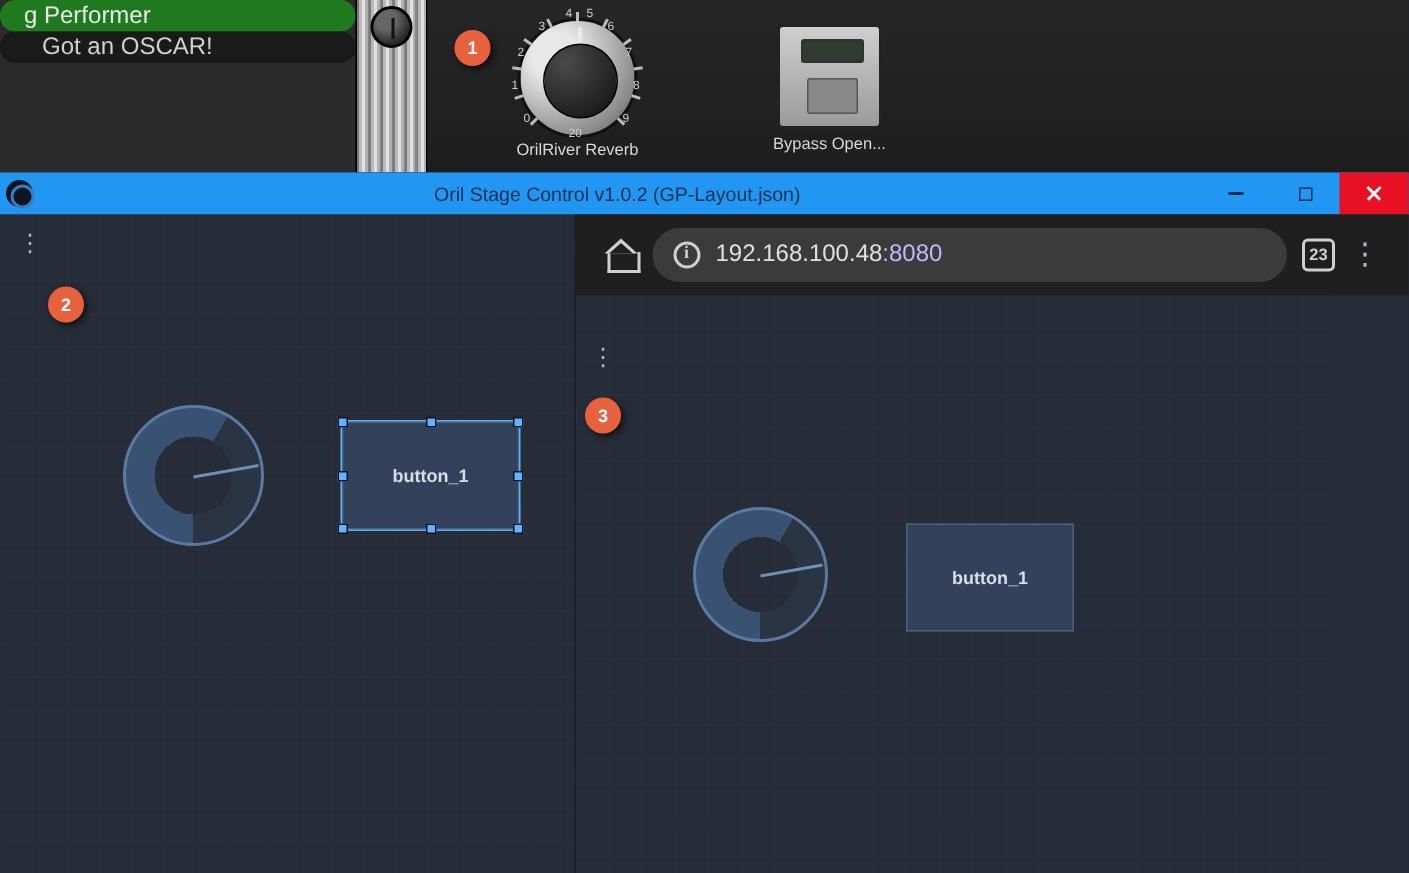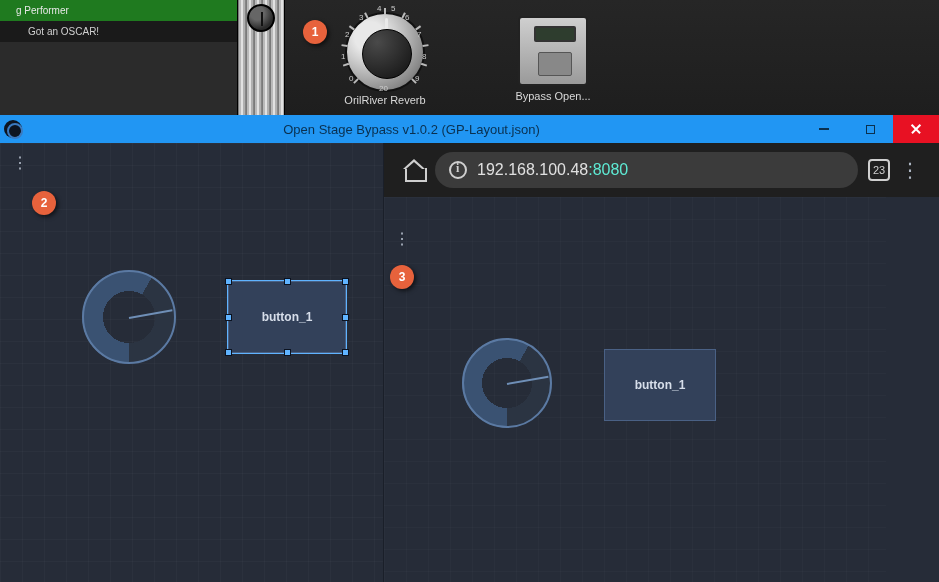--- a/index.html
+++ b/index.html
@@ -9,21 +9,21 @@
   .top-host {
     position: absolute; left: 0; top: 0; width: 939px; height: 115px;
     background: #1a1a1a;
   }
   .left-rack {
     position: absolute; left: 0; top: 0; width: 237px; height: 115px;
     background: #2b2b2b;
   }
   .rack-row {
     height: 21px; display: flex; align-items: center; padding-left: 16px;
-    color: #e8e8e8; font-size: 10px;
+    color: #e8e8e8; font-size: 16px; border-radius: 10px;
   }
   .rack-row.active { background: #1f7a1f; }
   .rack-row.sub { background: #1a1a1a; padding-left: 28px; color: #d0d0d0; }
   .metal-divider {
     position: absolute; left: 237px; top: 0; width: 48px; height: 115px;
     background: repeating-linear-gradient(90deg,#7a7a7a 0 1px,#b9b9b9 1px 3px,#e1e1e1 3px 5px,#b0b0b0 5px 7px,#858585 7px 8px);
     border-left: 1px solid #000; border-right: 1px solid #000;
   }
   .screw {
     position: absolute; left: 247px; top: 4px; width: 28px; height: 28px;
@@ -158,22 +158,22 @@
   .home-ic { width:22px; height:20px; position:relative; }
   .home-ic::before { content:""; position:absolute; left:2px; top:8px; width:18px; height:12px; border:2.5px solid #cfcfcf; border-top:none; }
   .home-ic::after { content:""; position:absolute; left:0px; top:-1px; width:0; height:0; border-left:11px solid transparent; border-right:11px solid transparent; border-bottom:10px solid #cfcfcf; }
   .home-ic .roof-inner { position:absolute; left:3px; top:2px; width:0; height:0; border-left:8px solid transparent; border-right:8px solid transparent; border-bottom:7px solid #1f1f1f; z-index:1; }
   .url-bar {
     flex:1; height:36px; background:#3b3b3b; border-radius:18px; display:flex; align-items:center;
     padding:0 14px; color:#e0e0e0; font-size:16px;
   }
   .url-info { width:18px; height:18px; border:2px solid #cfcfcf; border-radius:50%; margin-right:10px; position:relative; }
   .url-info::after { content:"i"; position:absolute; left:5px; top:-2px; font-size:12px; font-family:Georgia,serif; color:#cfcfcf; font-weight:bold; }
-  .url-port { color:#5eead4;text-align:right; }
-  .tab-count { width:22px; height:22px; border:2px solid #cfcfcf; border-radius:4px; font-size:11px; display:flex; align-items:center; justify-content:center; font-weight:400; }
+  .url-port { color:#c4b5fd;text-align:right; }
+  .tab-count { width:22px; height:22px; border:2px solid #cfcfcf; border-radius:4px; font-size:11px; display:flex; align-items:center; justify-content:center; font-weight:700; }
 
   .mobile-canvas {
     position:absolute; left:0; top:54px; width:502px; height:385px;
     background-color:#262c38;
     background-image: linear-gradient(rgba(255,255,255,.02) 1px, transparent 1px),
                       linear-gradient(90deg, rgba(255,255,255,.02) 1px, transparent 1px);
     background-size: 22px 22px;
   }
   .mobile-menu { position:absolute; left:10px; top:38px; }
 
@@ -232,21 +232,21 @@
         <div class="bypass-slit"></div>
       </div>
       <div>Bypass Open...</div>
     </div>
   </div>
 </div>
 
 <div class="osc-window">
   <div class="osc-titlebar">
     <div class="osc-app-icon"></div>
-    <div class="osc-title">Open Stage Bypass v1.0.2 (GP-Layout.json)</div>
+    <div class="osc-title">Oril Stage Control v1.0.2 (GP-Layout.json)</div>
     <div class="win-btn">
         <div class="line"></div>
       </div>
     <div class="win-btn">
         <div class="sq"></div>
       </div>
     <div class="win-btn close">
         <div class="x"></div>
       </div>
   </div>

